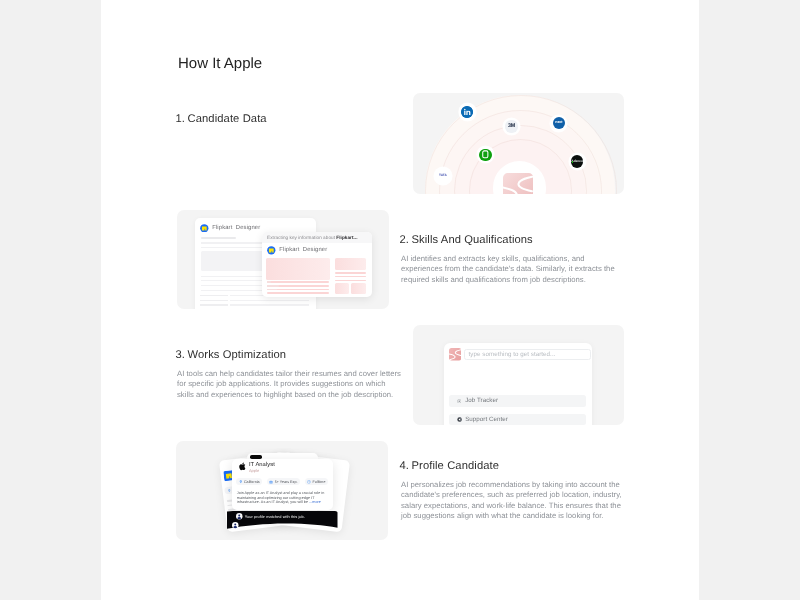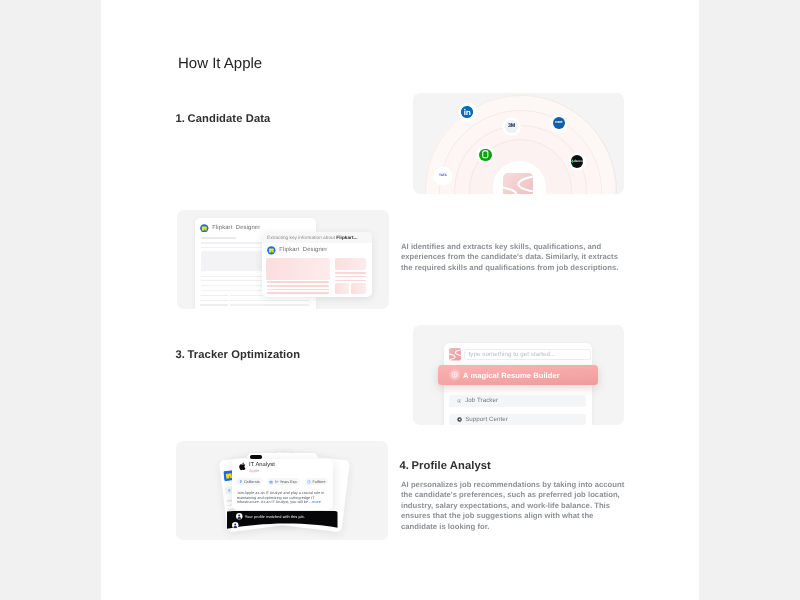--- a/index.html
+++ b/index.html
@@ -1,21 +1,21 @@
 <!DOCTYPE html>
 <html><head>
 <meta charset="utf-8">
 <style>
 html,body{margin:0;padding:0;}
 body{width:800px;height:600px;background:#f1f1f1;font-family:"Liberation Sans",sans-serif;overflow:hidden;-webkit-font-smoothing:antialiased;text-rendering:geometricPrecision;}
 *{-webkit-font-smoothing:antialiased;}
 .page,.title,.sec,.card{will-change:transform;}
 .page{position:absolute;left:101px;top:0;width:598px;height:600px;background:#ffffff;}
 .title{position:absolute;left:177.5px;top:55px;font-size:15px;color:#232323;letter-spacing:0px;}
-.sec{position:absolute;font-weight:bold;}
+.sec{position:absolute;}
 .sec .h{font-size:11.2px;margin-left:-1.6px;color:#2f2f2f;white-space:nowrap;letter-spacing:.1px;}
 .sec .num{margin-right:2.6px;}
 .sec .p{font-size:7.7px;color:#8d9197;line-height:10.5px;letter-spacing:.02px;margin-top:7.6px;}
 .card{position:absolute;background:#f4f4f4;border-radius:7px;overflow:hidden;}
 
 .rescard{position:absolute;background:#fff;border-radius:5px;}
 .rescard.back{left:17.9px;top:8.1px;width:121.3px;height:95px;box-shadow:0 1px 5px rgba(0,0,0,.05);}
 .rescard.front{left:85.1px;top:22.2px;width:109.8px;height:65px;box-shadow:0 2px 9px rgba(0,0,0,.09);overflow:hidden;}
 .rhead{position:absolute;left:5.2px;top:5.1px;height:9.5px;display:flex;align-items:center;}
 .rhead2{position:absolute;left:5px;top:13.5px;height:9.5px;display:flex;align-items:center;}
@@ -86,29 +86,31 @@
 <body>
 
 <div class="page"></div>
 <div class="title">How It Apple</div>
 
 <div class="sec" style="left:177px;top:113.2px;width:225px;">
   <div class="h"><span class="num">1.</span><span>Candidate Data</span></div>
 </div>
 
 <div class="sec" style="left:401px;top:234px;width:225px;">
+  <div class="h"><span class="num">2.</span><span>Skills And Qualifications</span></div>
   <div class="p">AI identifies and extracts key skills, qualifications, and experiences from the candidate's data. Similarly, it extracts the required skills and qualifications from job descriptions.</div>
 </div>
 
 <div class="sec" style="left:177px;top:349.4px;width:225px;">
-  <div class="h"><span class="num">3.</span><span>Tracker Optimization</span></div>
+  <div class="h"><span class="num">3.</span><span>Works Optimization</span></div>
+  <div class="p">AI tools can help candidates tailor their resumes and cover letters for specific job applications. It provides suggestions on which skills and experiences to highlight based on the job description.</div>
 </div>
 
 <div class="sec" style="left:401px;top:460px;width:225px;">
-  <div class="h"><span class="num">4.</span><span>Profile Analyst</span></div>
+  <div class="h"><span class="num">4.</span><span>Profile Candidate</span></div>
   <div class="p">AI personalizes job recommendations by taking into account the candidate's preferences, such as preferred job location, industry, salary expectations, and work-life balance. This ensures that the job suggestions align with what the candidate is looking for.</div>
 </div>
 
 <div class="card" style="left:412.5px;top:93px;width:210.5px;height:100.5px">
   <div class="radar">
     <div class="ring r1"></div>
     <div class="ring r2"></div>
     <div class="ring r3"></div>
     <div class="ring r4"></div>
     <div class="ring r5"></div>
@@ -243,29 +245,20 @@
         <rect x="0" y="0" width="24" height="24" rx="5" fill="url(#ag)"></rect>
         <g clip-path="url(#ac)" fill="none" stroke="#fff" stroke-width="2" stroke-linecap="round">
           <path d="M25 3 C19.6 4.1 13.4 5.2 12.4 8.4 C11.5 11.3 16.4 12.9 22.5 14.4"></path>
           <path d="M-1 11.3 C4.4 12.3 10.7 13.5 11.6 16.6 C12.6 19.6 7.6 21.1 1.5 22.6"></path>
         </g>
       </svg>
   </div>
   <div class="searchbox">
       <span class="ph">type something to get started...</span>
     </div>
-  <div class="pinkbar">
-    <div class="pbicon"><svg viewBox="0 0 24 24" width="11.6" height="11.6">
-          <circle cx="12" cy="12" r="12" fill="#fff" fill-opacity=".2"></circle>
-          <circle cx="12" cy="12" r="8.6" fill="#fff" fill-opacity=".16"></circle>
-          <rect x="7.6" y="7.6" width="8.8" height="8.8" rx="2.3" fill="none" stroke="#fff" stroke-opacity=".92" stroke-width="1.5"></rect>
-          <path d="M10.8 9.9l3.4 2.1-3.4 2.1z" fill="#fff"></path>
-        </svg></div>
-    <span class="pbtext">A magical Resume Builder</span>
-  </div>
   <div class="menurow" style="top:70px">
     <span class="mricon">
         <svg viewBox="0 0 24 24" width="4.6" height="4.6">
           <circle cx="12" cy="12" r="10" fill="none" stroke="#8c9096" stroke-width="2"></circle>
           <circle cx="12" cy="12" r="4" fill="#8c9096"></circle>
         </svg>
       </span>
     <span class="mrtext">Job Tracker</span>
   </div>
   <div class="menurow" style="top:88.6px">

